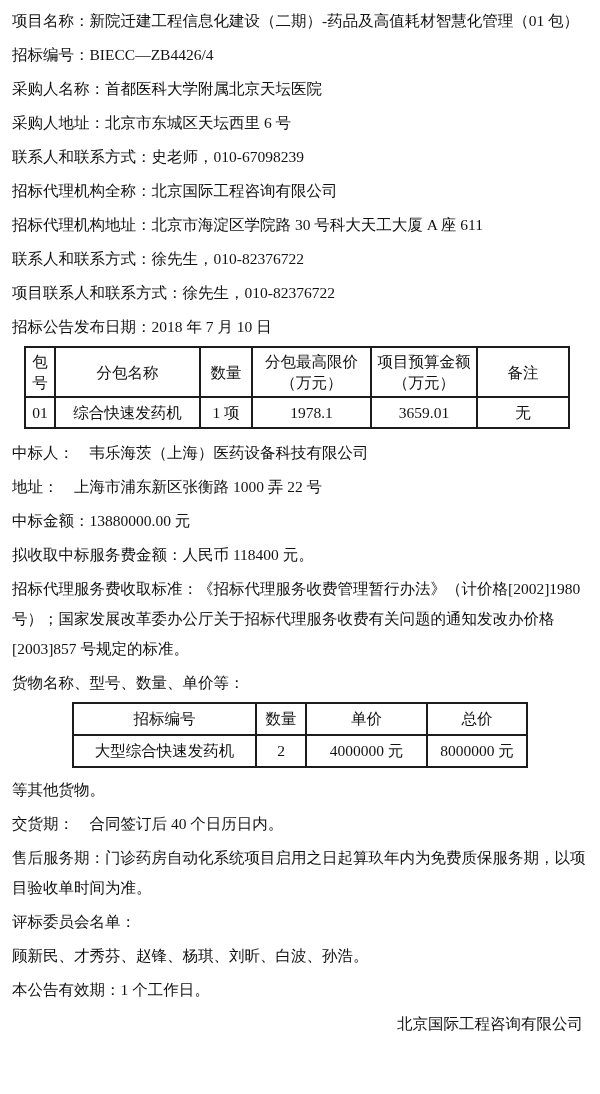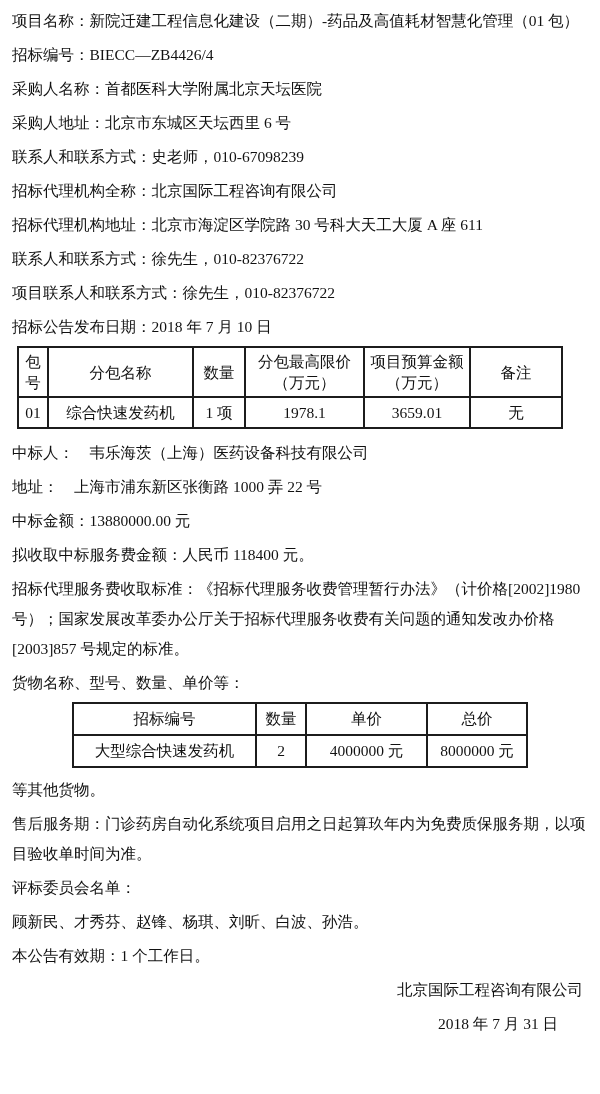--- a/index.html
+++ b/index.html
@@ -31,21 +31,21 @@
   th, td {
     border: 2px solid #1c1c1c;
     text-align: center;
     vertical-align: middle;
     font-weight: normal;
     padding: 2px 2px;
     overflow: hidden;
   }
   .package-table {
     width: 544px;
-    margin: 4px 0 9px 9px;
+    margin: 4px 0 9px 16px;
   }
   .package-table th { line-height: 21px; height: 44px; }
   .package-table td { line-height: 24px; height: 25px; }
   .goods-table {
     width: 454px;
     margin: 2px 0 7px 64px;
   }
   .goods-table th { line-height: 24px; height: 26px; }
   .goods-table td { line-height: 24px; height: 26px; }
   .sign-company {
@@ -128,21 +128,21 @@
     <tr>
       <td>大型综合快速发药机</td>
       <td>2</td>
       <td>4000000 元</td>
       <td>8000000 元</td>
     </tr>
   </tbody>
     </table>
 
   <p class="ln">等其他货物。</p>
+  <p class="ln">交货期：　合同签订后 40 个日历日内。</p>
   <p class="ln">售后服务期：门诊药房自动化系统项目启用之日起算玖年内为免费质保服务期，以项目验收单时间为准。</p>
   <p class="ln">评标委员会名单：</p>
   <p class="ln">顾新民、才秀芬、赵锋、杨琪、刘昕、白波、孙浩。</p>
   <p class="ln">本公告有效期：1 个工作日。</p>
 
   <p class="ln sign-company">北京国际工程咨询有限公司</p>
-  <p class="ln sign-date">2018 年 7 月 31 日</p>
 
 </div>
 
 </body></html>

